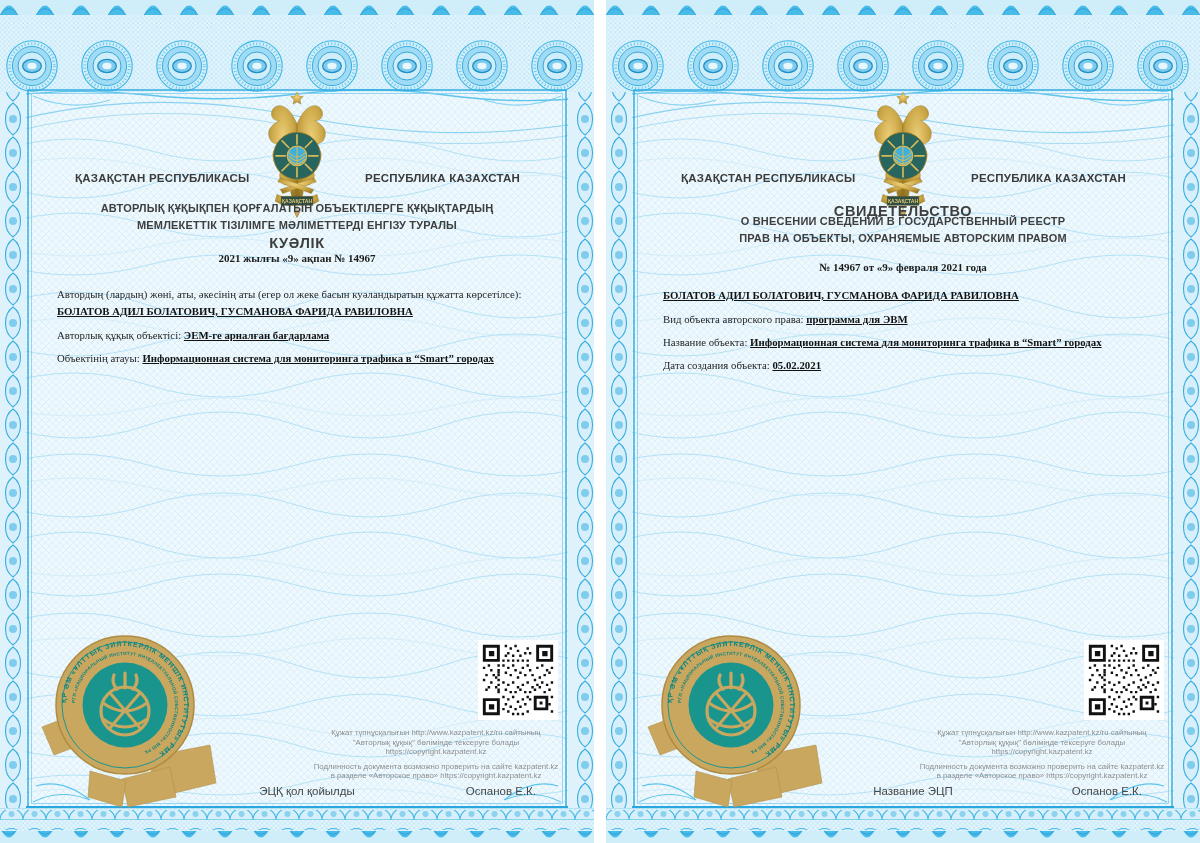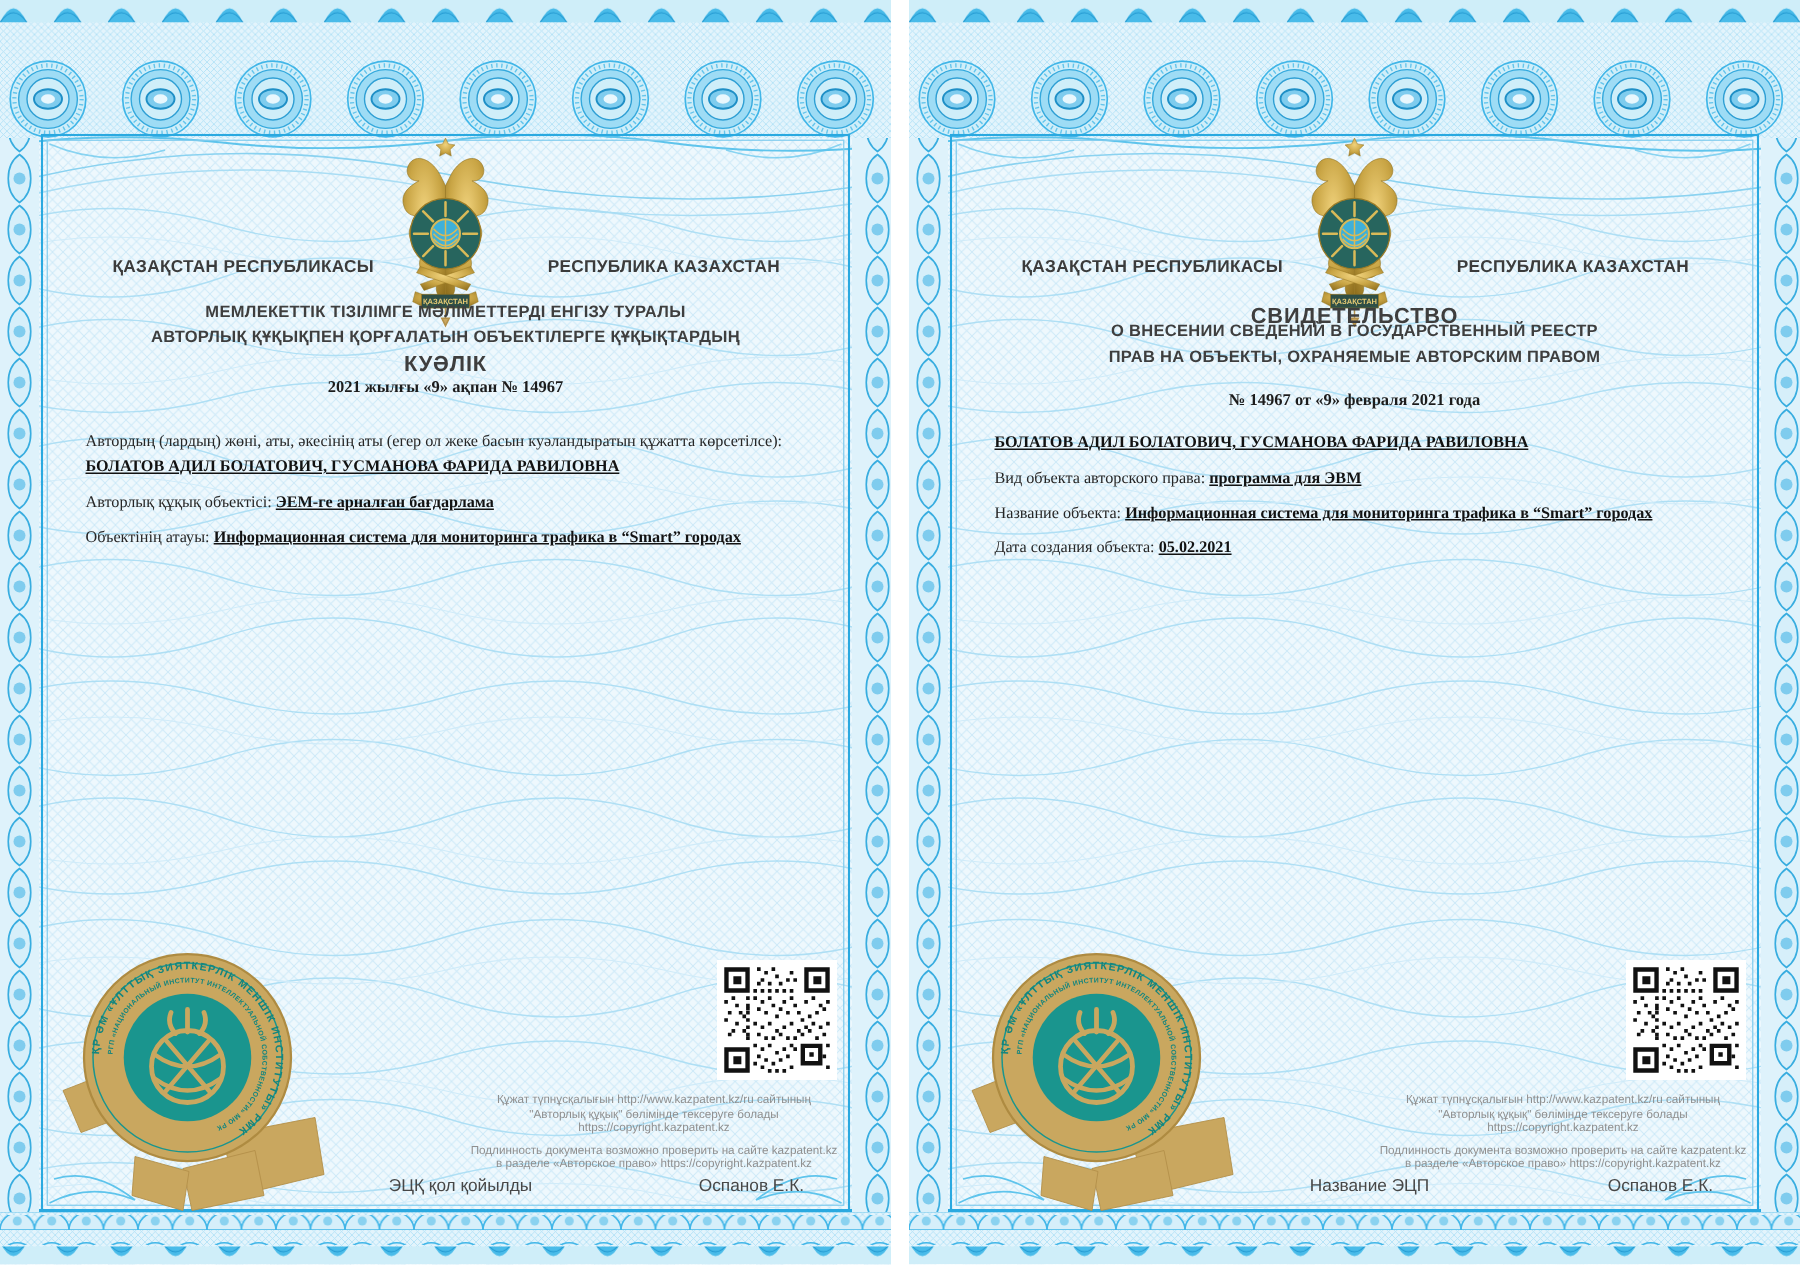--- a/index.html
+++ b/index.html
@@ -209,22 +209,22 @@
   <div class="cert kk">
     <svg class="bg" viewBox="0 0 594 843" aria-hidden="true">
         <use href="#sym-bg"></use>
       </svg>
     <svg class="coa" viewBox="0 0 100 160">
         <use href="#sym-coa"></use>
       </svg>
     <div class="country country-l">ҚАЗАҚСТАН РЕСПУБЛИКАСЫ</div>
     <div class="country country-r">РЕСПУБЛИКА КАЗАХСТАН</div>
     <div class="title">
+      <div>АВТОРЛЫҚ ҚҰҚЫҚПЕН ҚОРҒАЛАТЫН ОБЪЕКТІЛЕРГЕ ҚҰҚЫҚТАРДЫҢ</div>
       <div>МЕМЛЕКЕТТІК ТІЗІЛІМГЕ МӘЛІМЕТТЕРДІ ЕНГІЗУ ТУРАЛЫ</div>
-      <div>АВТОРЛЫҚ ҚҰҚЫҚПЕН ҚОРҒАЛАТЫН ОБЪЕКТІЛЕРГЕ ҚҰҚЫҚТАРДЫҢ</div>
     </div>
     <div class="doctype">КУӘЛІК</div>
     <div class="numline">2021 жылғы «9» ақпан № 14967</div>
     <div class="body">
       <div class="lbl">Автордың (лардың) жөні, аты, әкесінің аты (егер ол жеке басын куәландыратын құжатта көрсетілсе):</div>
       <div class="val authors-val">БОЛАТОВ АДИЛ БОЛАТОВИЧ, ГУСМАНОВА ФАРИДА РАВИЛОВНА</div>
       <div class="row-kind">
         <span>Авторлық құқық объектісі:</span>
         <span class="val">ЭЕМ-ге арналған бағдарлама</span>
       </div>

